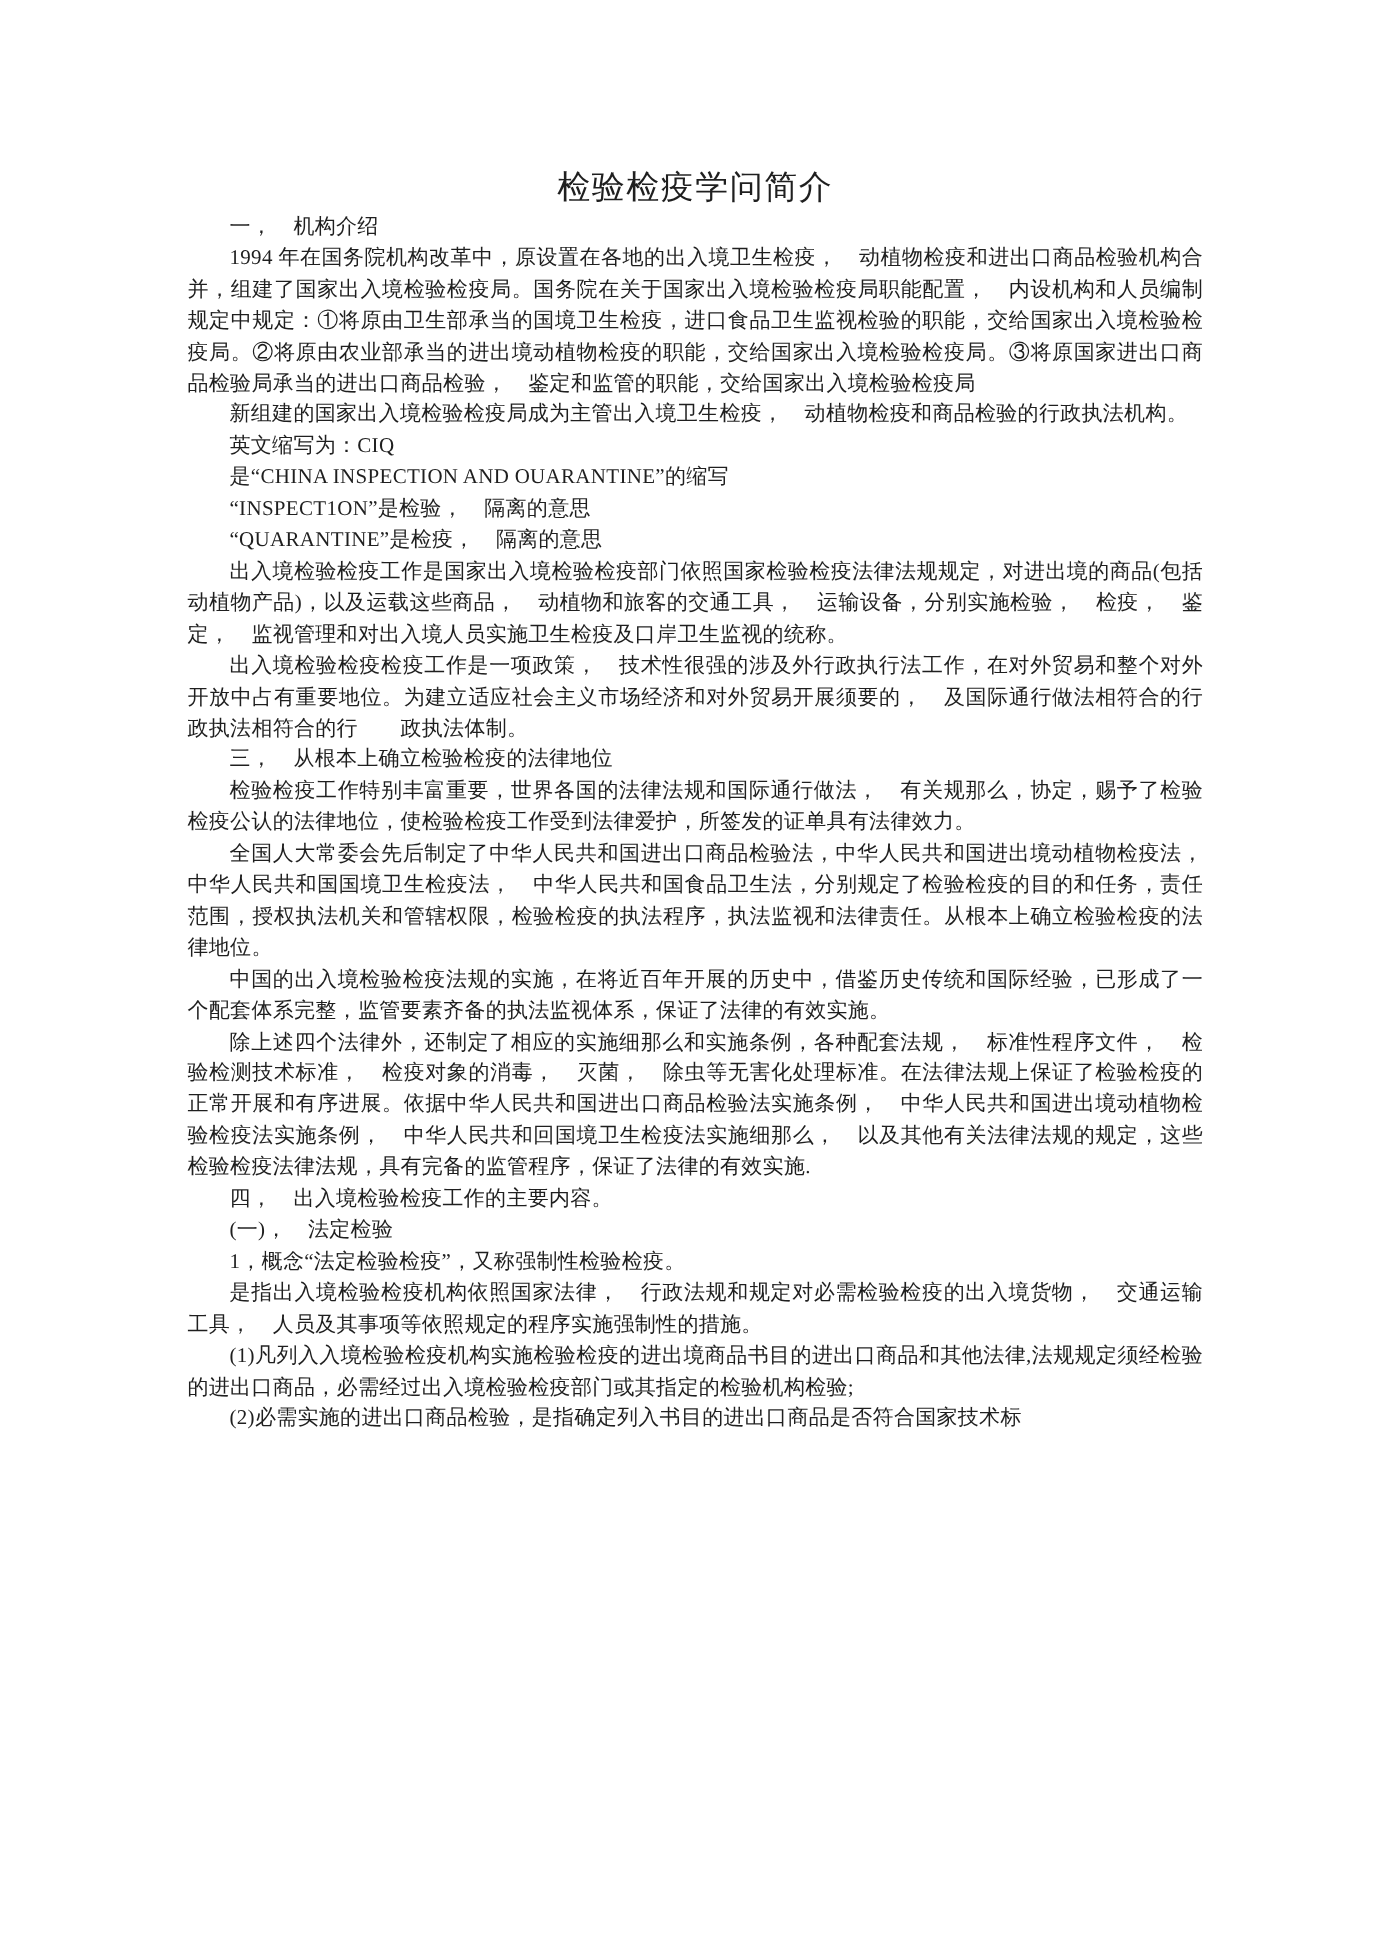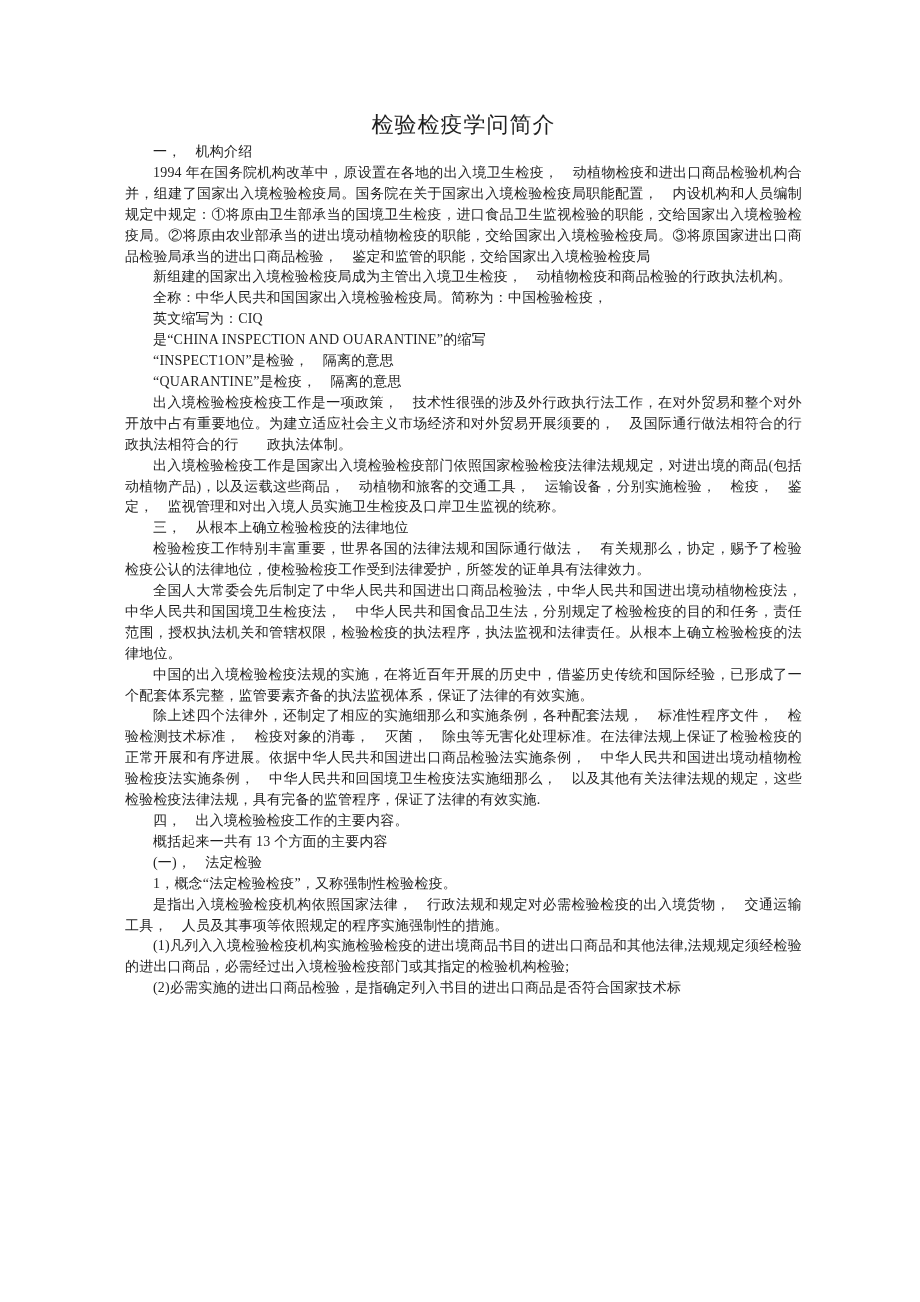--- a/index.html
+++ b/index.html
@@ -41,33 +41,31 @@
 </style>
 </head>
 <body>
 
 <div class="page">
   <h1 class="doc-title">检验检疫学问简介</h1>
   <div class="doc-body">
       <p>一，　机构介绍</p>
       <p>1994 年在国务院机构改革中，原设置在各地的出入境卫生检疫，　动植物检疫和进出口商品检验机构合并，组建了国家出入境检验检疫局。国务院在关于国家出入境检验检疫局职能配置，　内设机构和人员编制规定中规定：①将原由卫生部承当的国境卫生检疫，进口食品卫生监视检验的职能，交给国家出入境检验检疫局。②将原由农业部承当的进出境动植物检疫的职能，交给国家出入境检验检疫局。③将原国家进出口商品检验局承当的进出口商品检验，　鉴定和监管的职能，交给国家出入境检验检疫局</p>
       <p>新组建的国家出入境检验检疫局成为主管出入境卫生检疫，　动植物检疫和商品检验的行政执法机构。</p>
-      <p>全称：中华人民共和国国家出入境检验检疫局。简称为：中国检验检疫，</p>
       <p>英文缩写为：CIQ</p>
       <p>是“CHINA INSPECTION AND OUARANTINE”的缩写</p>
       <p>“INSPECT1ON”是检验，　隔离的意思</p>
       <p>“QUARANTINE”是检疫，　隔离的意思</p>
+      <p>出入境检验检疫工作是国家出入境检验检疫部门依照国家检验检疫法律法规规定，对进出境的商品(包括动植物产品)，以及运载这些商品，　动植物和旅客的交通工具，　运输设备，分别实施检验，　检疫，　鉴定，　监视管理和对出入境人员实施卫生检疫及口岸卫生监视的统称。</p>
       <p>出入境检验检疫检疫工作是一项政策，　技术性很强的涉及外行政执行法工作，在对外贸易和整个对外开放中占有重要地位。为建立适应社会主义市场经济和对外贸易开展须要的，　及国际通行做法相符合的行政执法相符合的行　　政执法体制。</p>
-      <p>出入境检验检疫工作是国家出入境检验检疫部门依照国家检验检疫法律法规规定，对进出境的商品(包括动植物产品)，以及运载这些商品，　动植物和旅客的交通工具，　运输设备，分别实施检验，　检疫，　鉴定，　监视管理和对出入境人员实施卫生检疫及口岸卫生监视的统称。</p>
       <p>三，　从根本上确立检验检疫的法律地位</p>
       <p>检验检疫工作特别丰富重要，世界各国的法律法规和国际通行做法，　有关规那么，协定，赐予了检验检疫公认的法律地位，使检验检疫工作受到法律爱护，所签发的证单具有法律效力。</p>
       <p>全国人大常委会先后制定了中华人民共和国进出口商品检验法，中华人民共和国进出境动植物检疫法，　中华人民共和国国境卫生检疫法，　中华人民共和国食品卫生法，分别规定了检验检疫的目的和任务，责任范围，授权执法机关和管辖权限，检验检疫的执法程序，执法监视和法律责任。从根本上确立检验检疫的法律地位。</p>
       <p>中国的出入境检验检疫法规的实施，在将近百年开展的历史中，借鉴历史传统和国际经验，已形成了一个配套体系完整，监管要素齐备的执法监视体系，保证了法律的有效实施。</p>
       <p>除上述四个法律外，还制定了相应的实施细那么和实施条例，各种配套法规，　标准性程序文件，　检验检测技术标准，　检疫对象的消毒，　灭菌，　除虫等无害化处理标准。在法律法规上保证了检验检疫的正常开展和有序进展。依据中华人民共和国进出口商品检验法实施条例，　中华人民共和国进出境动植物检验检疫法实施条例，　中华人民共和回国境卫生检疫法实施细那么，　以及其他有关法律法规的规定，这些检验检疫法律法规，具有完备的监管程序，保证了法律的有效实施.</p>
       <p>四，　出入境检验检疫工作的主要内容。</p>
-      <p>概括起来一共有 13 个方面的主要内容</p>
       <p>(一)，　法定检验</p>
       <p>1，概念“法定检验检疫”，又称强制性检验检疫。</p>
       <p>是指出入境检验检疫机构依照国家法律，　行政法规和规定对必需检验检疫的出入境货物，　交通运输工具，　人员及其事项等依照规定的程序实施强制性的措施。</p>
       <p>(1)凡列入入境检验检疫机构实施检验检疫的进出境商品书目的进出口商品和其他法律,法规规定须经检验的进出口商品，必需经过出入境检验检疫部门或其指定的检验机构检验;</p>
       <p>(2)必需实施的进出口商品检验，是指确定列入书目的进出口商品是否符合国家技术标</p>
     </div>
 </div>
 
 </body></html>

